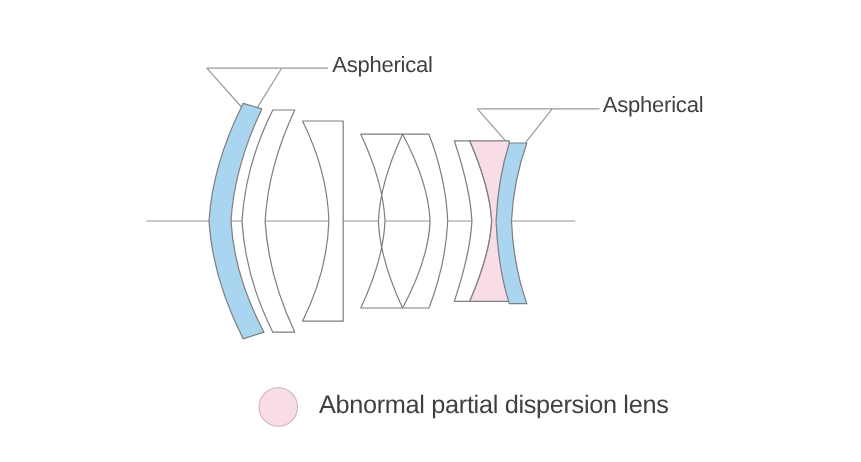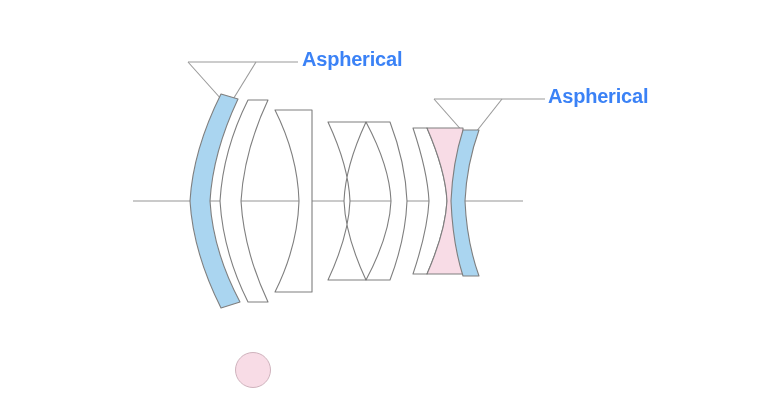--- a/index.html
+++ b/index.html
@@ -22,22 +22,22 @@
     left: 0;
     top: 0;
     width: 783px;
     height: 420px;
     display: block;
   }
   .label-text {
     position: absolute;
     font-family: "Liberation Sans", sans-serif;
     font-size: 20px;
-    font-weight: 700;
-    color: #3b82f6;
+    font-weight: 400;
+    color: #404040;
     white-space: nowrap;
     letter-spacing: -0.2px;
   }
   #aspherical-label-front {
     left: 302px;
     top: 48px;
   }
   #aspherical-label-rear {
     left: 548px;
     top: 85px;
@@ -150,14 +150,15 @@
              Z" fill="#aad5f0" stroke="#7f7f7f" stroke-width="1.1" stroke-linejoin="round"></path>
 
   </svg>
 
   <div class="label-text" id="aspherical-label-front">Aspherical</div>
 
   <div class="label-text" id="aspherical-label-rear">Aspherical</div>
 
   <div id="legend-swatch"></div>
 
+  <div class="label-text" id="legend-label">Abnormal partial dispersion lens</div>
 
 </div>
 
 </body></html>

